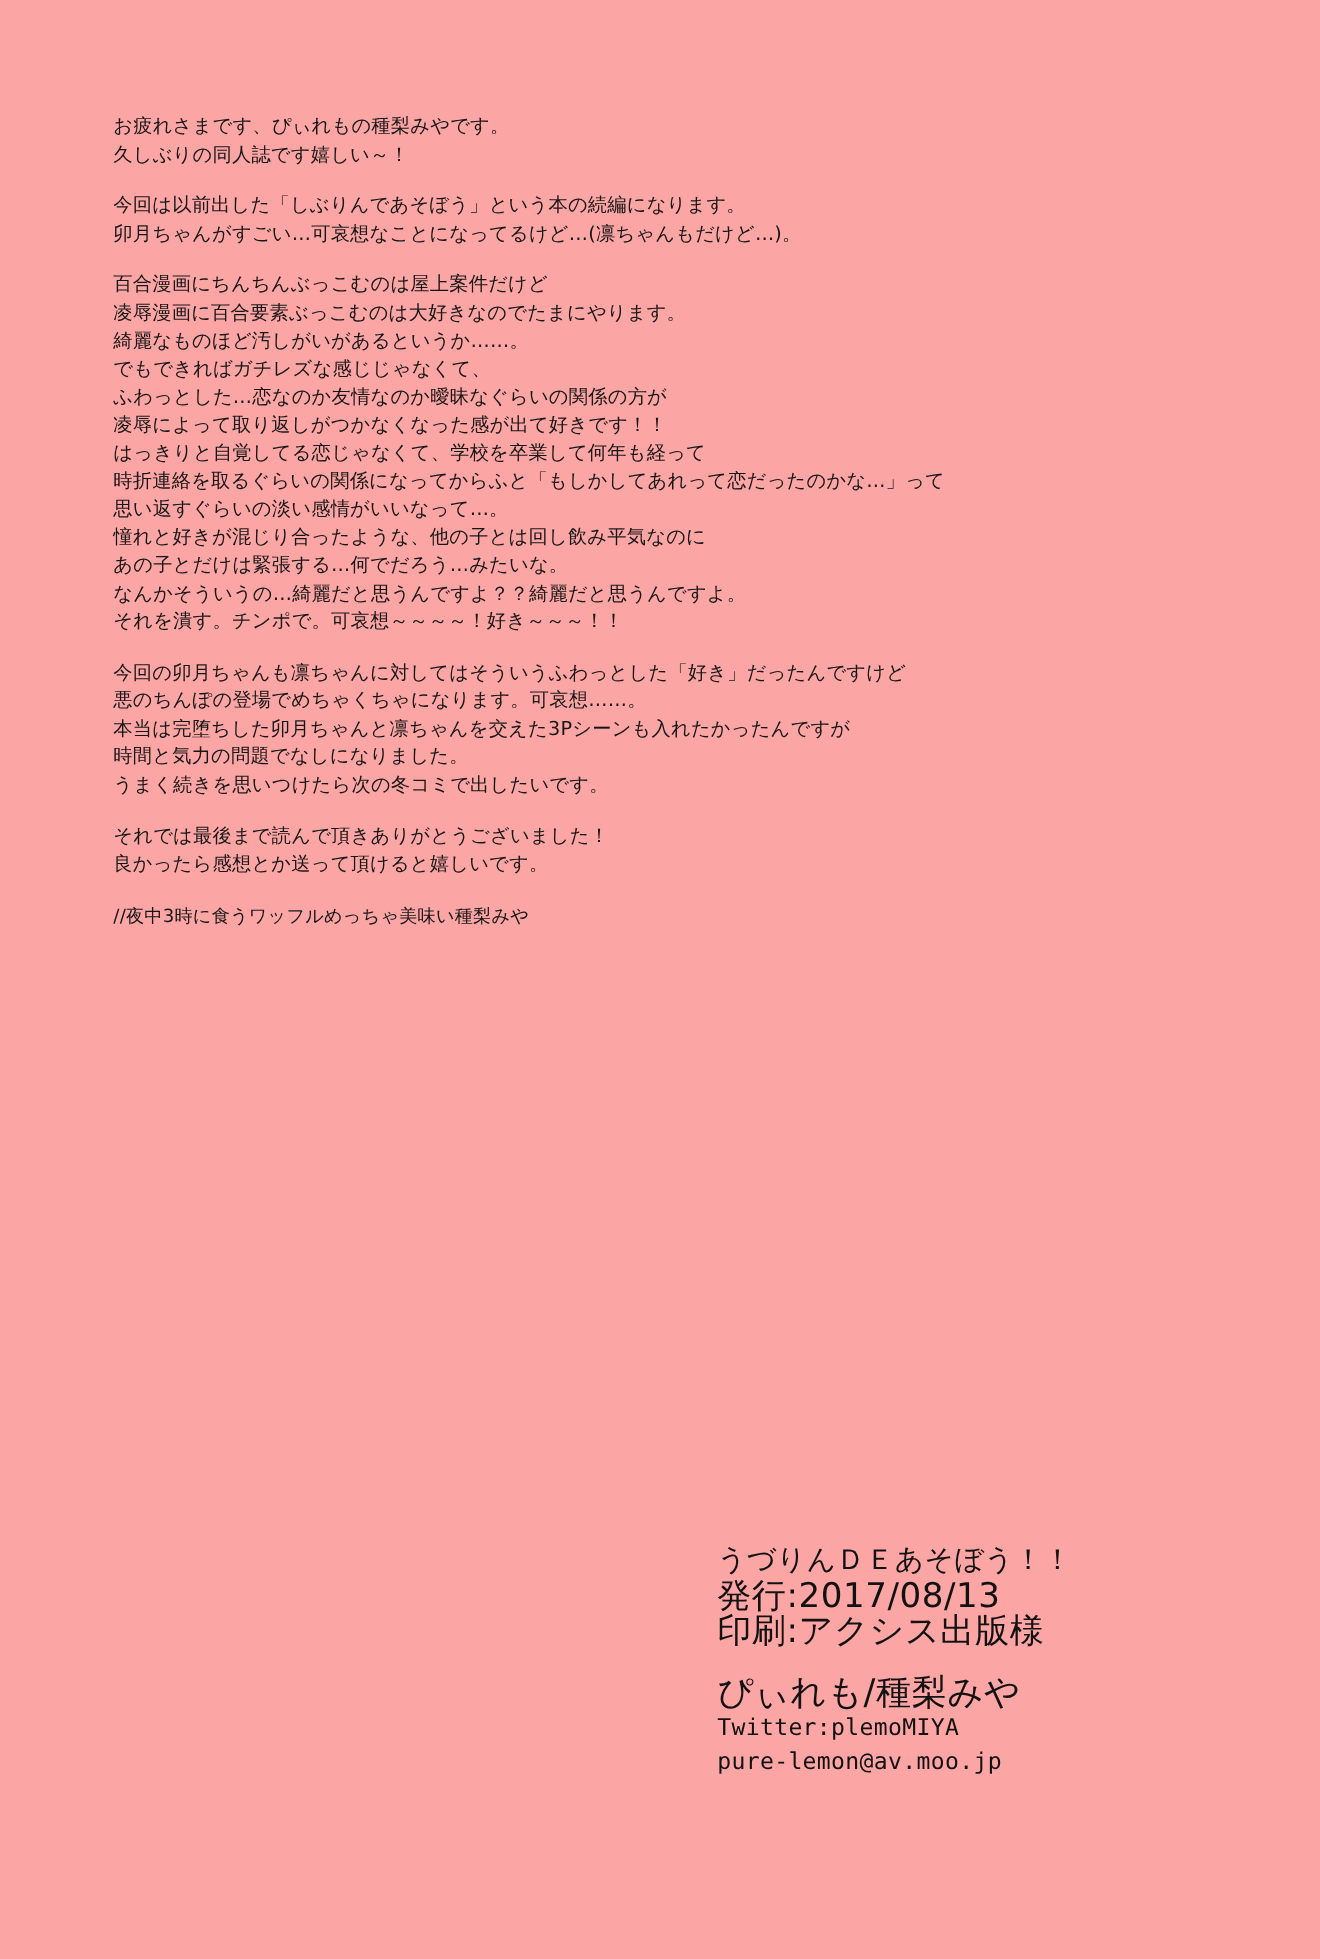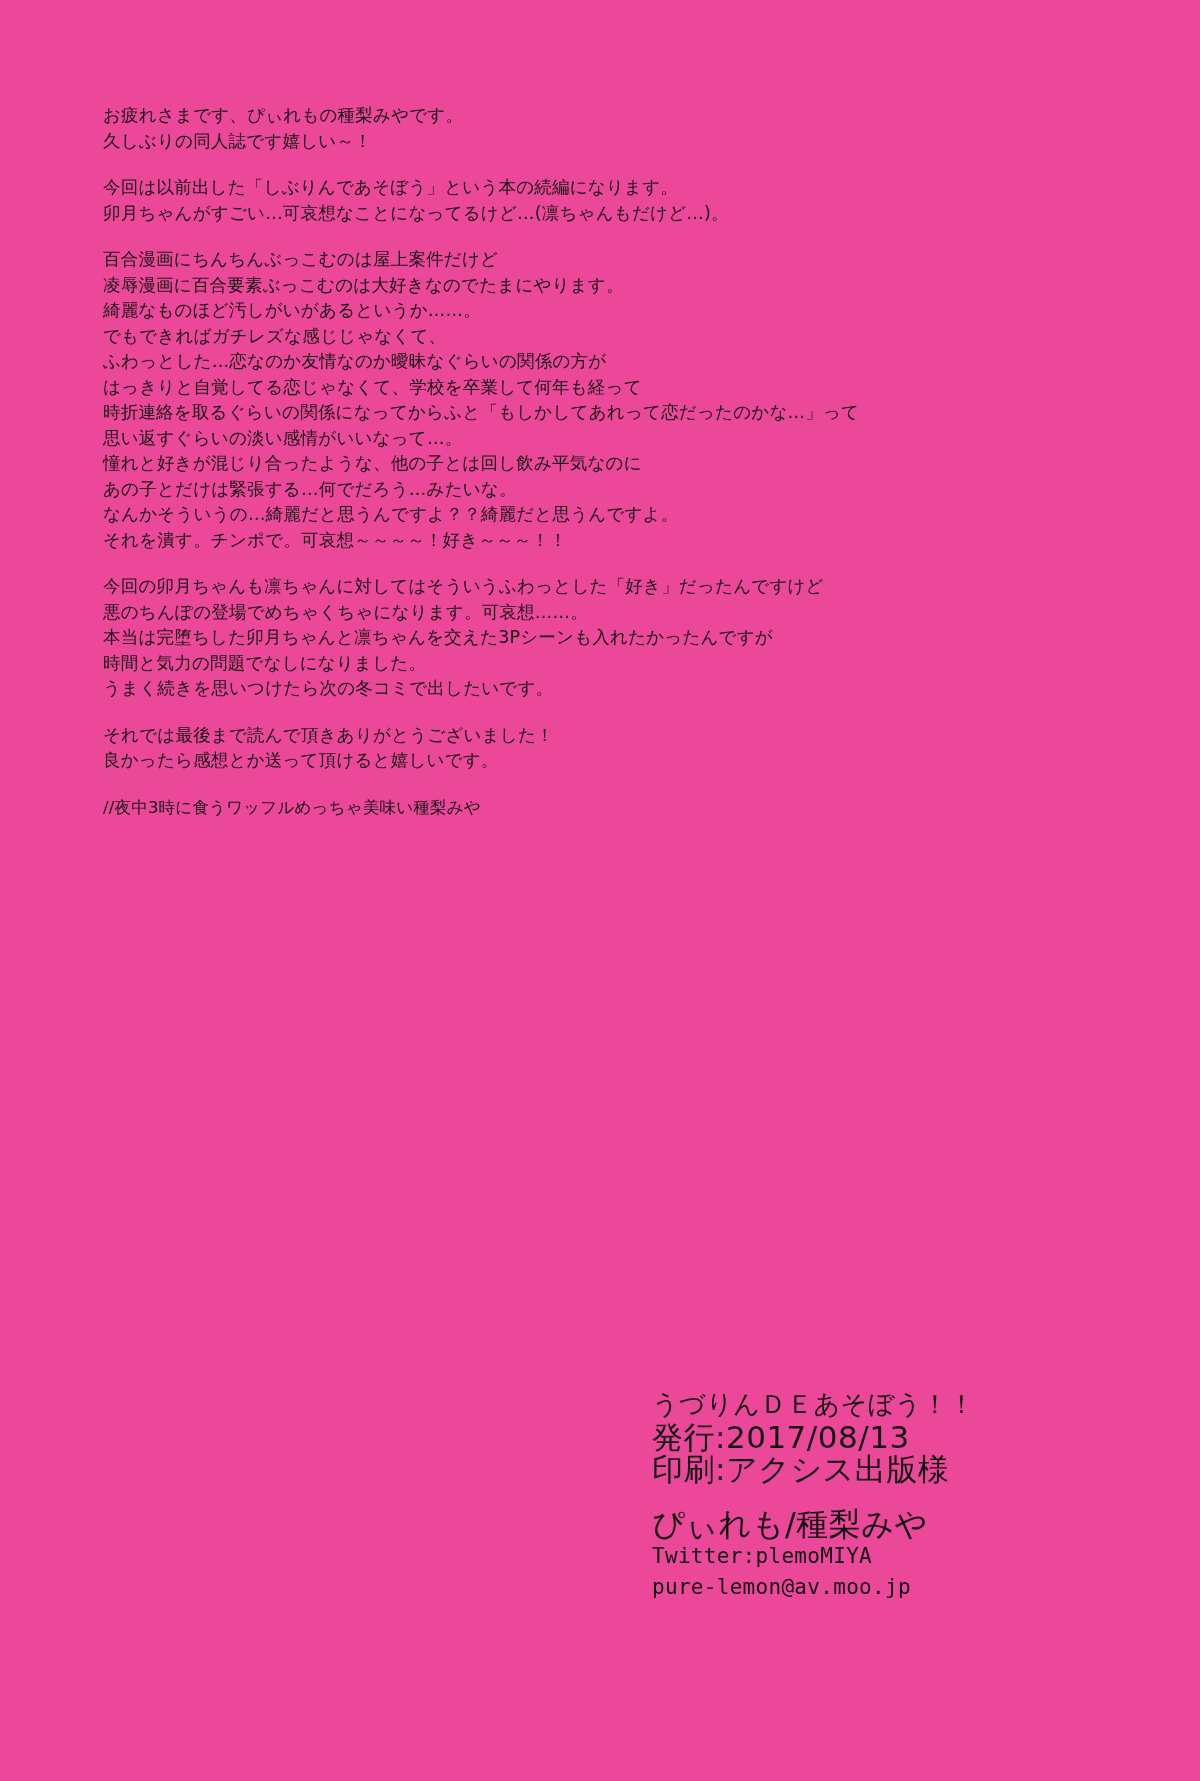--- a/index.html
+++ b/index.html
@@ -14,21 +14,21 @@
     color: #1a1a1a;
     position: relative;
     overflow: hidden;
   }
   .page {
     position: absolute;
     top: 0;
     left: 0;
     width: 1200px;
     height: 1781px;
-    background: #ec4899;
+    background: #fca5a5;
   }
   .afterword {
     position: absolute;
     left: 103px;
     top: 103px;
     width: 950px;
   }
   .para {
     margin: 0 0 21px 0;
   }
@@ -44,21 +44,21 @@
   }
   .sig-note {
     margin-top: 8px;
   }
   .sig-note .line {
     font-size: 16.5px;
   }
   .colophon {
     position: absolute;
     right: 88px;
-    bottom: 178px;
+    bottom: 164px;
     text-align: left;
     width: 460px;
   }
   .colophon-block {
     margin: 0;
   }
   .col-title {
     font-size: 26px;
     line-height: 34px;
     letter-spacing: 0.5px;
@@ -107,20 +107,21 @@
       <div class="line">今回は以前出した「しぶりんであそぼう」という本の続編になります。</div>
       <div class="line">卯月ちゃんがすごい…可哀想なことになってるけど…(凛ちゃんもだけど…)。</div>
     </div>
 
     <div class="para">
       <div class="line">百合漫画にちんちんぶっこむのは屋上案件だけど</div>
       <div class="line">凌辱漫画に百合要素ぶっこむのは大好きなのでたまにやります。</div>
       <div class="line">綺麗なものほど汚しがいがあるというか……。</div>
       <div class="line">でもできればガチレズな感じじゃなくて、</div>
       <div class="line">ふわっとした…恋なのか友情なのか曖昧なぐらいの関係の方が</div>
+      <div class="line">凌辱によって取り返しがつかなくなった感が出て好きです！！</div>
       <div class="line">はっきりと自覚してる恋じゃなくて、学校を卒業して何年も経って</div>
       <div class="line">時折連絡を取るぐらいの関係になってからふと「もしかしてあれって恋だったのかな…」って</div>
       <div class="line">思い返すぐらいの淡い感情がいいなって…。</div>
       <div class="line">憧れと好きが混じり合ったような、他の子とは回し飲み平気なのに</div>
       <div class="line">あの子とだけは緊張する…何でだろう…みたいな。</div>
       <div class="line">なんかそういうの…綺麗だと思うんですよ？？綺麗だと思うんですよ。</div>
       <div class="line">それを潰す。チンポで。可哀想～～～～！好き～～～！！</div>
     </div>
 
     <div class="para">

